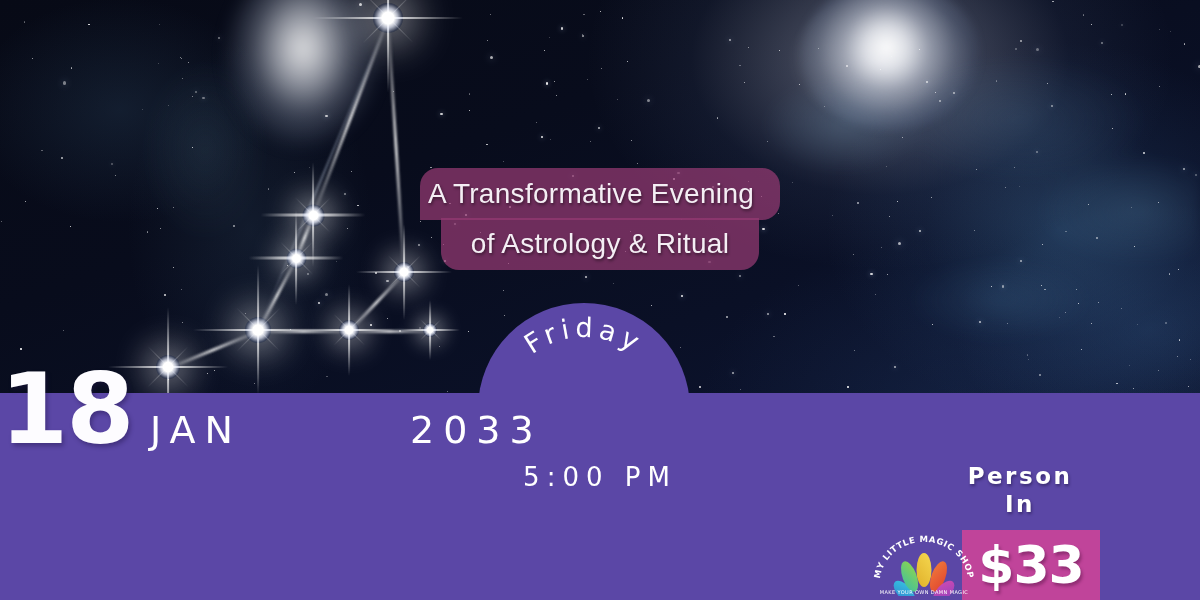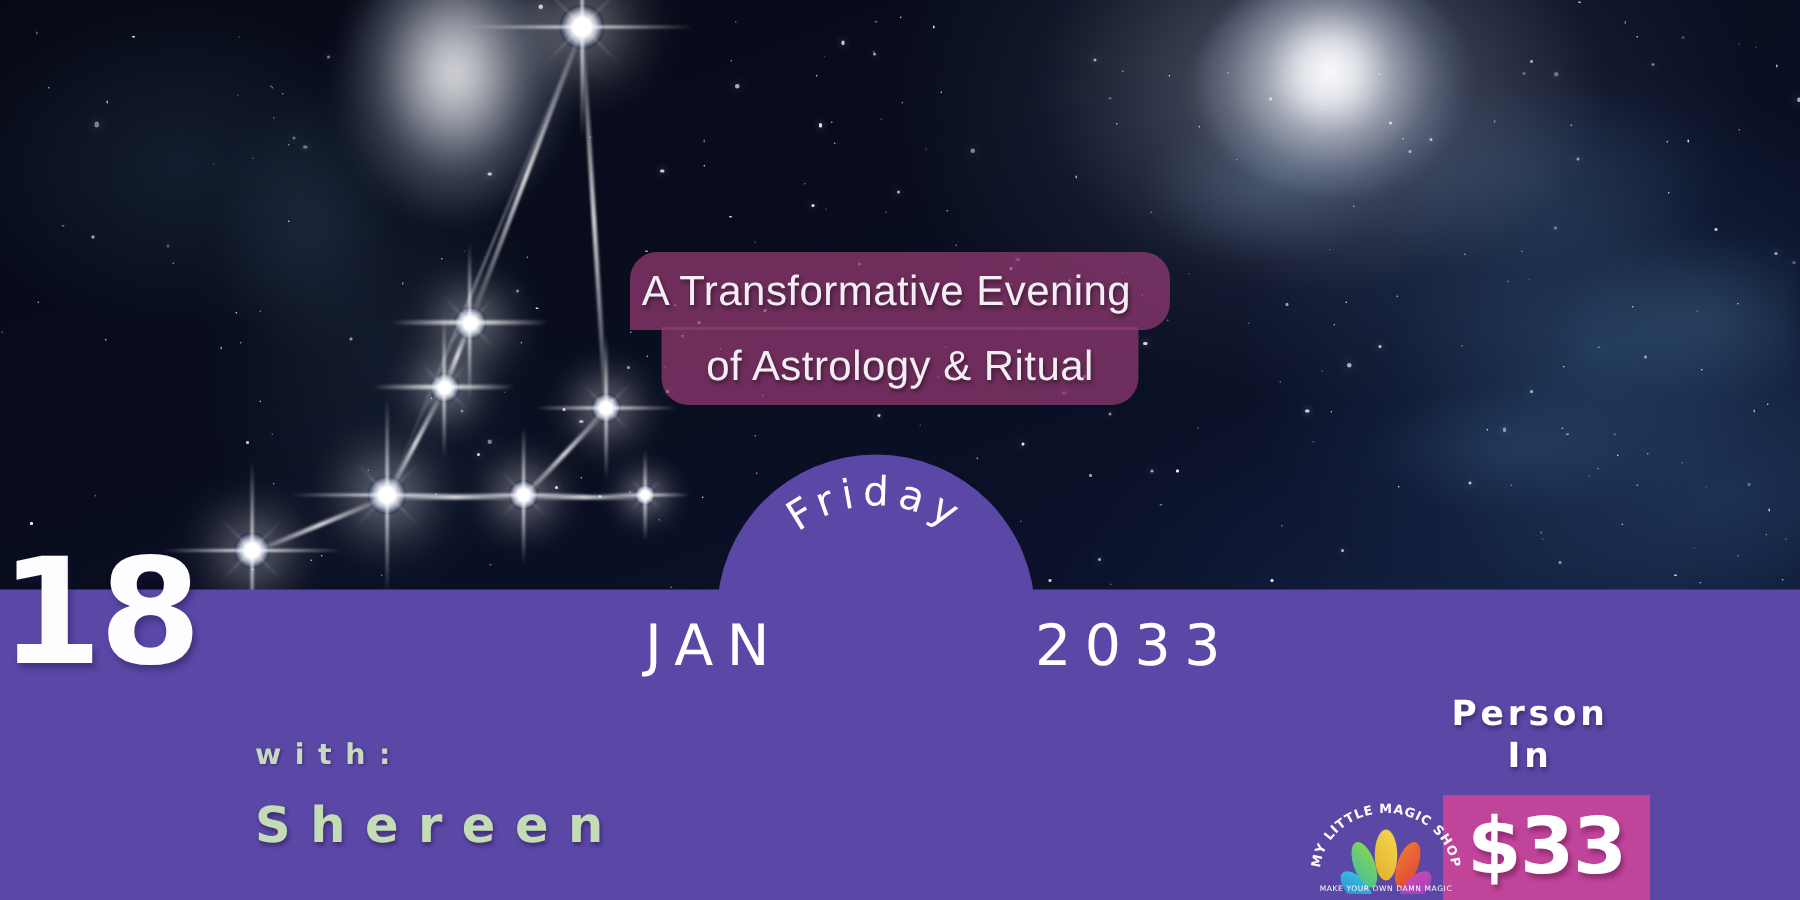--- a/index.html
+++ b/index.html
@@ -200,21 +200,21 @@
     letter-spacing: -2px;
     text-shadow: 2px 3px 4px rgba(30,18,70,0.40);
   }
 
   .date-row {
     position: absolute;
     left: 0; right: 0; top: 408px;
     z-index: 8;
     display: flex;
     align-items: center;
-    justify-content: center;
+    justify-content: flex-start;
     color: #ffffff;
     font-family: "DejaVu Sans", sans-serif;
     font-size: 38px;
     font-weight: 400;
     letter-spacing: 9px;
   }
   .date-row .mon { width: 260px; text-align: right; padding-right: 18px; }
   .date-row .spacer { width: 120px; }
   .date-row .yr { width: 260px; text-align: left; padding-left: 30px; }
 
@@ -656,25 +656,22 @@
   </svg>
 
   <div class="day-number">18</div>
 
   <div class="date-row">
     <span class="mon">JAN</span>
     <span class="spacer"></span>
     <span class="yr">2033</span>
   </div>
 
-
-  <div class="presenter">
-    <div class="with-label">with:</div>
-    <div class="presenter-name">Shereen</div>
-  </div>
+  <div class="time">5:00 PM</div>
+
 
   <div class="format-label">
     <div>Person</div>
     <div>In</div>
   </div>
   <div class="price-box">
     <span class="price">$33</span>
   </div>
 
   <div class="logo">

